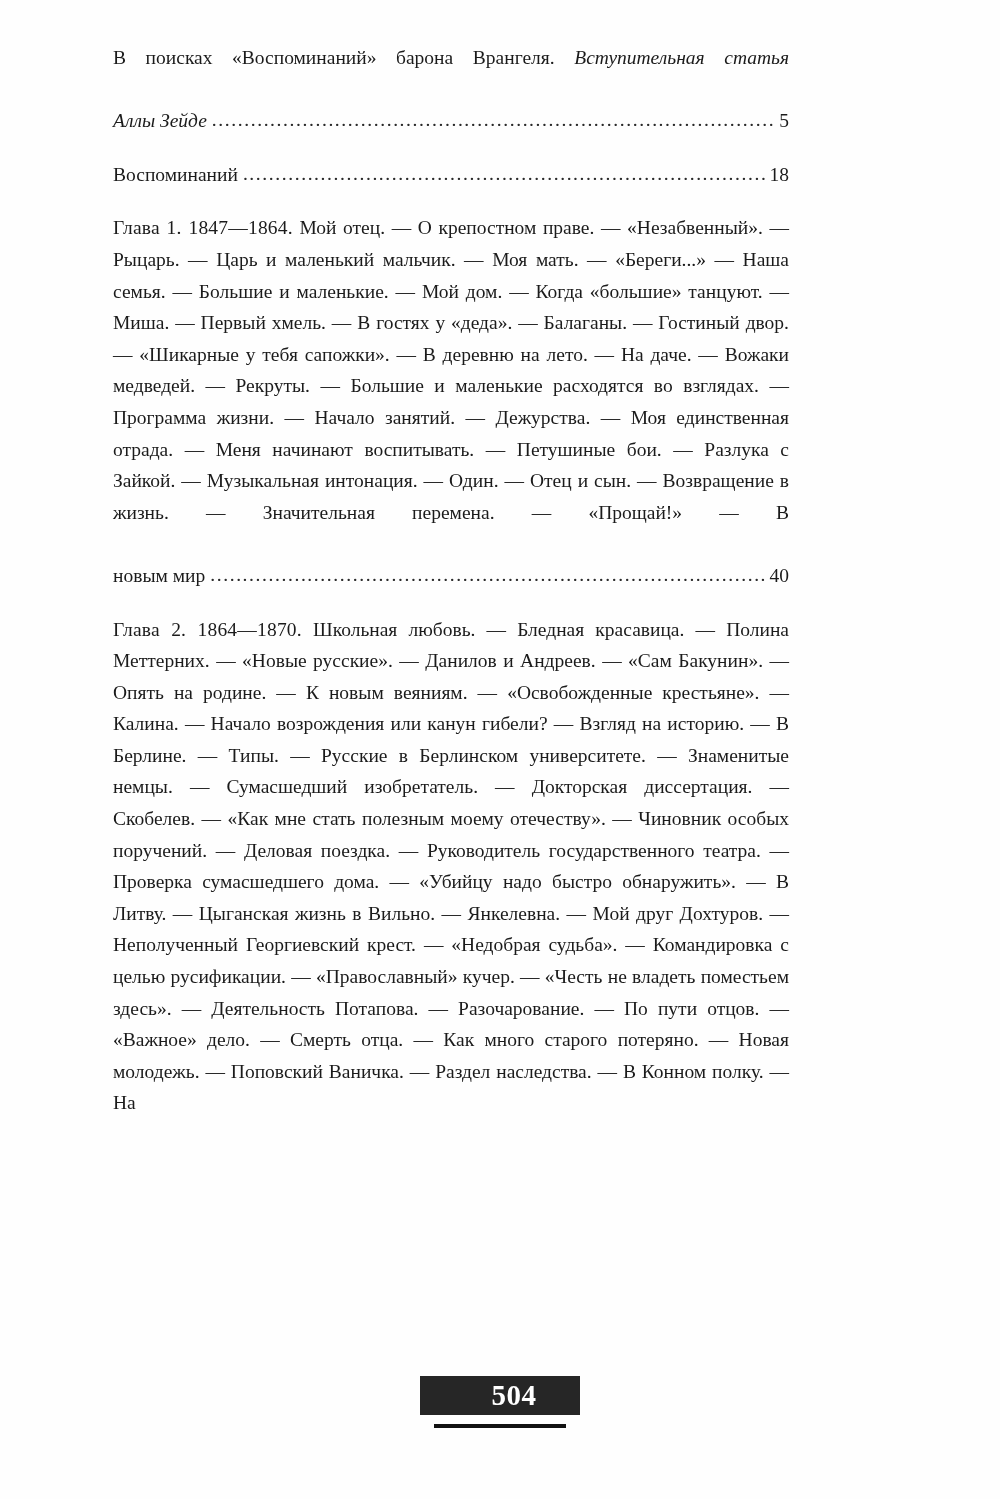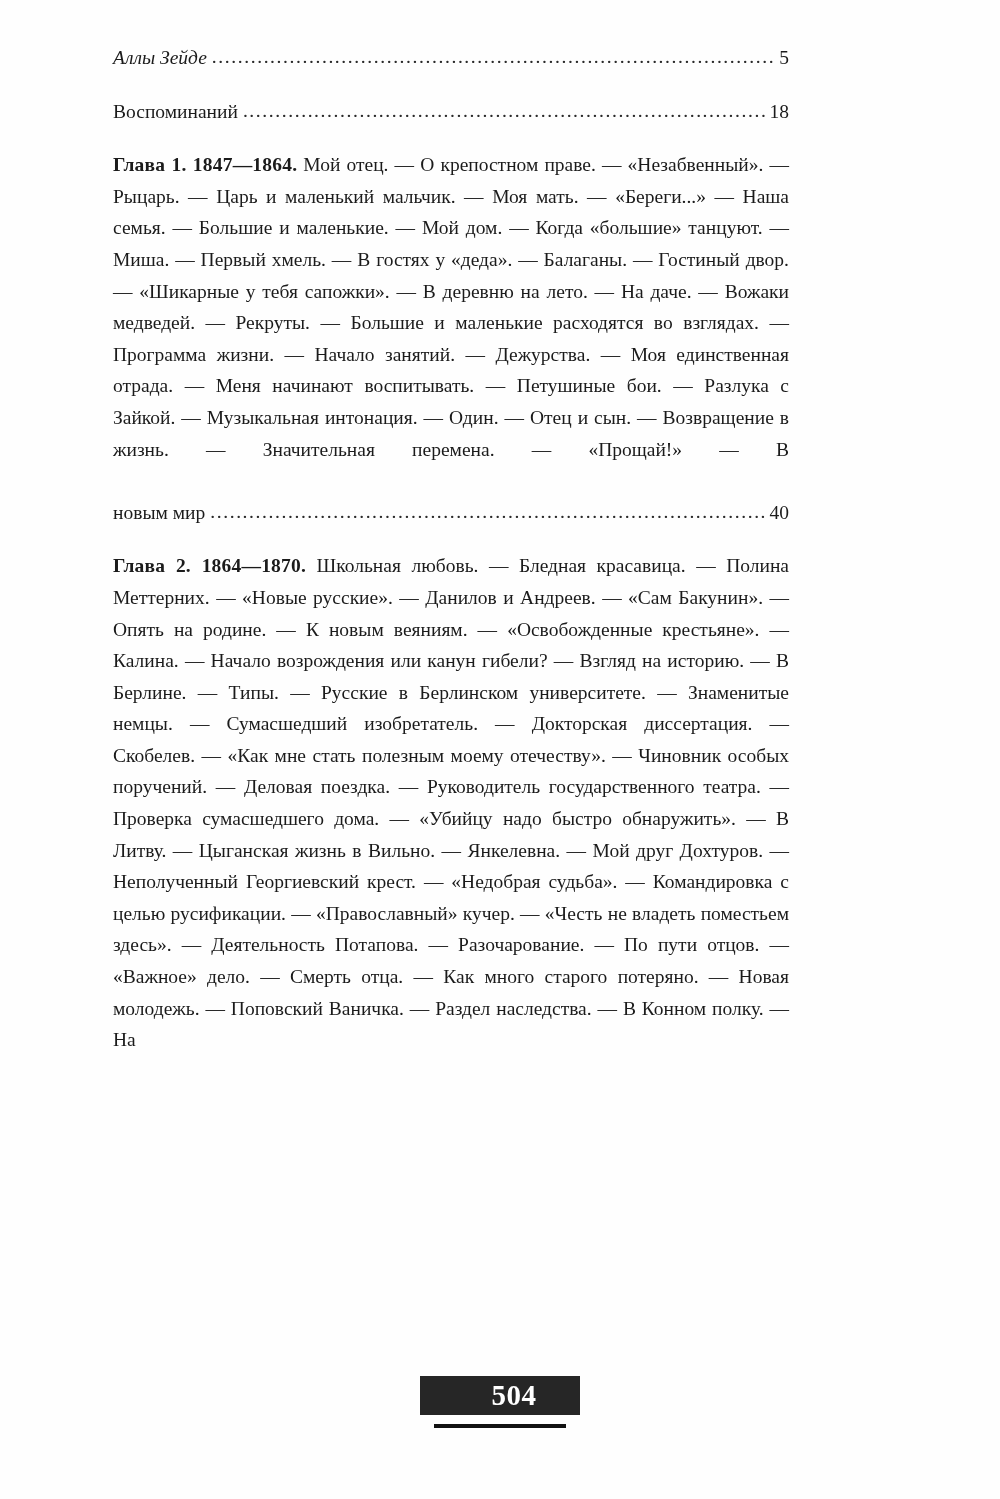--- a/index.html
+++ b/index.html
@@ -52,21 +52,21 @@
     text-align: justify;
     text-justify: inter-word;
     color: #1b1b1b;
     position: relative;
     hyphens: manual;
   }
 
   .entry:last-child { margin-bottom: 0; }
 
   .entry .chapter-head {
-    font-weight: bold;
+    font-weight: normal;
     letter-spacing: 0.2px;
     margin-top: 36px;
   }
 
   .entry .italic {
     font-style: italic;
   }
 
   .leader-line {
     display: flex;
@@ -139,20 +139,23 @@
 </head>
 <body>
 
 <div class="page">
 
 
   <div class="content">
     <div class="entries">
 
       <div class="entry">
+        <div class="just-block">
+          <span>В поисках «Воспоминаний» барона Врангеля. </span><span class="italic">Вступительная статья</span>
+        </div>
         <div class="leader-line">
           <span class="lead-text italic">Аллы Зейде</span>
           <span class="dots">...........................................................................................................</span>
           <span class="pageno">5</span>
         </div>
       </div>
 
       <div class="entry">
         <div class="leader-line">
           <span class="lead-text">Воспоминаний</span>

